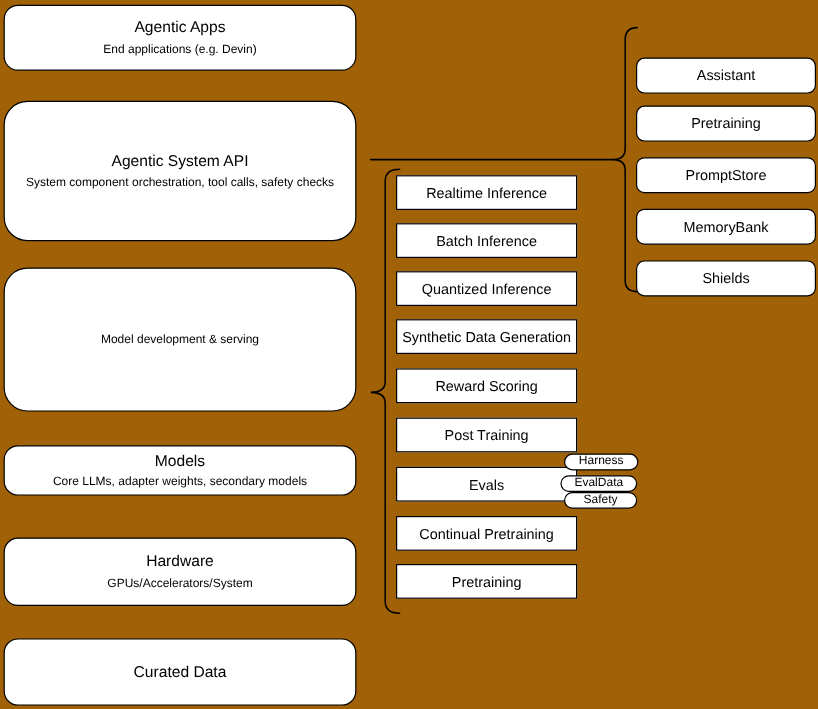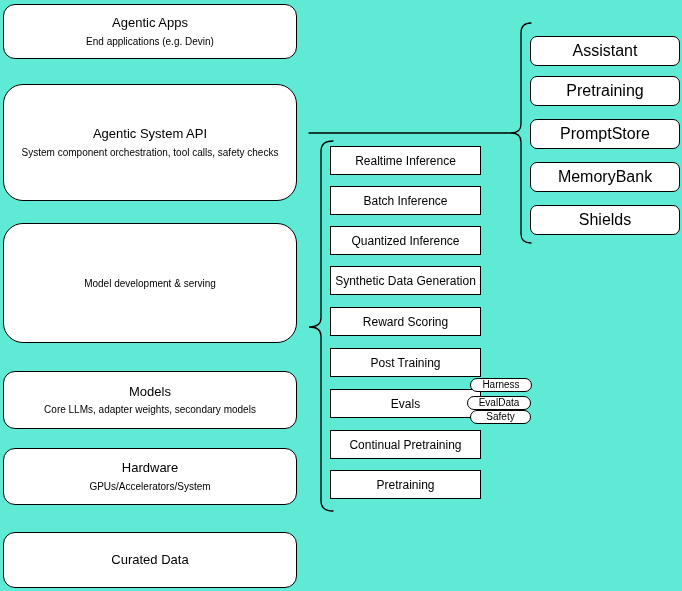--- a/index.html
+++ b/index.html
@@ -1,20 +1,20 @@
 <!DOCTYPE html>
 <html><head>
 <meta charset="utf-8">
 <style>
   html, body { margin: 0; padding: 0; background: #ffffff; }
   .canvas {
     position: relative;
     width: 682px;
     height: 591px;
-    background: #5eead4;
+    background: #a16207;
     font-family: "Liberation Sans", sans-serif;
     color: #000000;
     overflow: hidden;
   }
   .big-box {
     position: absolute;
     left: 3px;
     width: 294px;
     border: 1.3px solid #000000;
     background: #ffffff;
@@ -47,22 +47,23 @@
     position: absolute;
     left: 530px;
     width: 150px;
     height: 30px;
     border: 1.3px solid #000000;
     border-radius: 7px;
     background: #ffffff;
     display: flex;
     align-items: center;
     justify-content: center;
-    font-size: 16px;
+    font-size: 12px;
     box-sizing: border-box;
+    margin-top: 12px;
   }
   .pill {
     position: absolute;
     border: 1.2px solid #000000;
     border-radius: 8px;
     background: #ffffff;
     display: flex;
     align-items: center;
     justify-content: center;
     font-size: 10px;
@@ -97,21 +98,21 @@
 
   <div class="big-box" style="top:84px;height:117px;border-radius:20px">
     <div class="box-title">Agentic System API</div>
     <div class="box-subtitle">System component orchestration, tool calls, safety checks</div>
   </div>
 
   <div class="big-box" style="top:223px;height:120px;border-radius:20px">
     <div class="box-subtitle">Model development &amp; serving</div>
   </div>
 
-  <div class="big-box" style="top:371px;height:58px;border-radius:12px">
+  <div class="big-box" style="top:371px;height:42px;border-radius:12px">
     <div class="box-title">Models</div>
     <div class="box-subtitle">Core LLMs, adapter weights, secondary models</div>
   </div>
 
   <div class="big-box" style="top:448px;height:57px;border-radius:12px">
     <div class="box-title">Hardware</div>
     <div class="box-sububtitle box-subtitle">GPUs/Accelerators/System</div>
   </div>
 
   <div class="big-box" style="top:532px;height:56px;border-radius:12px">

